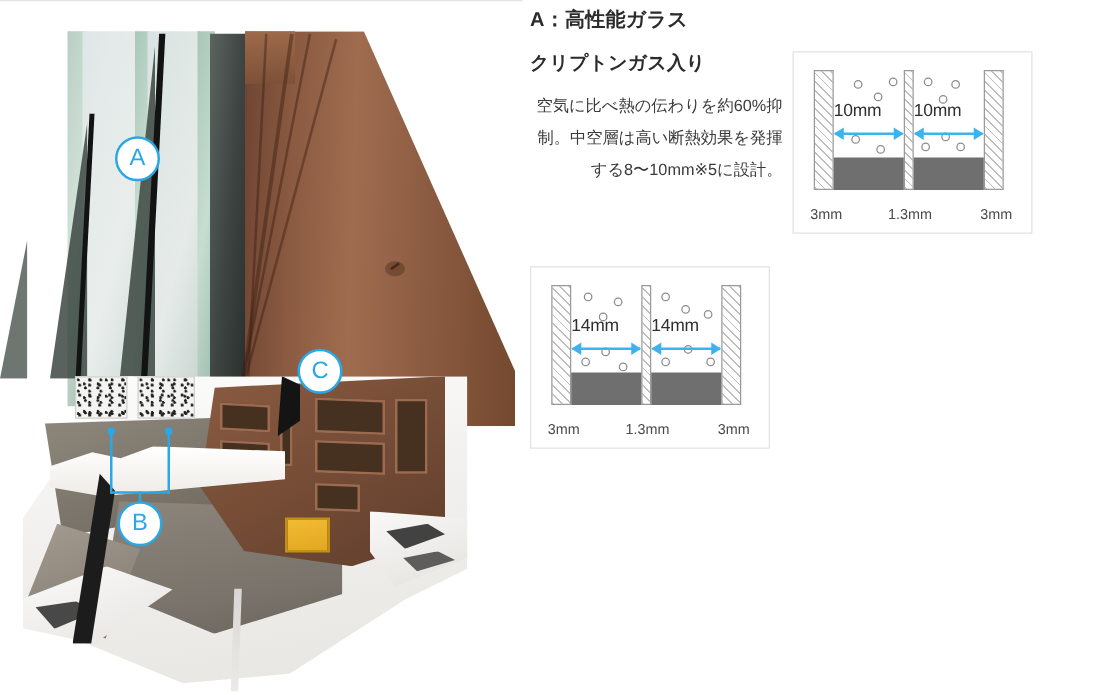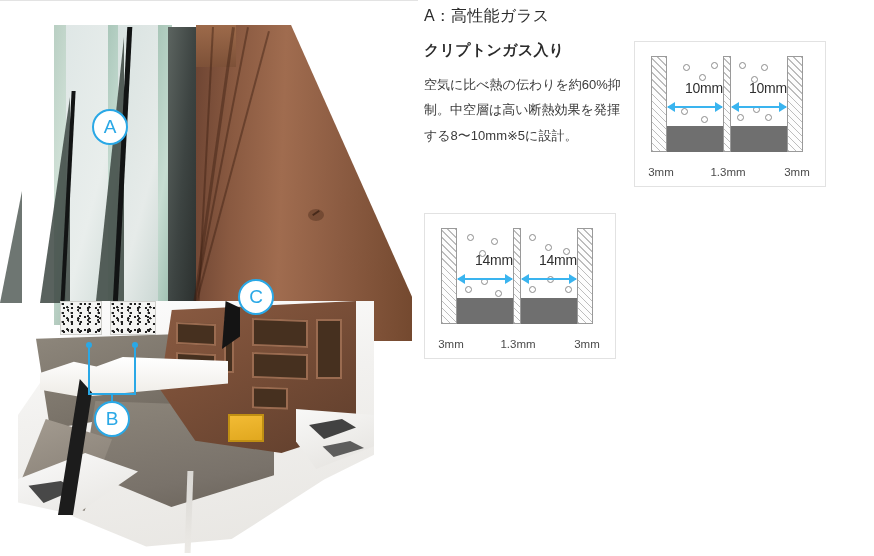--- a/index.html
+++ b/index.html
@@ -310,21 +310,21 @@
   
   .right-pane {
     width: 456px;
     flex: 0 0 456px;
     padding: 4px 22px 0 6px;
     box-sizing: border-box;
   }
 
   .lead-title {
     font-size: 16px;
-    font-weight: normal;
+    font-weight: bold;
     color: #2b2b2b;
     margin: 2px 0 14px 0;
     letter-spacing: .2px;
   }
   .lead-body {
     font-size: 13.5px;
     line-height: 1.95;
     color: #3a3a3a;
     margin: 0 0 26px 0;
     letter-spacing: .1px;
@@ -346,20 +346,21 @@
     font-weight: bold;
     color: #2b2b2b;
     margin: 0 0 12px 0;
     letter-spacing: .3px;
   }
   .gas-desc {
     font-size: 13px;
     line-height: 1.95;
     color: #3a3a3a;
     margin: 0;
+    text-align: right;
   }
 
   
   .diagram {
     position: relative;
     width: 192px;
     height: 146px;
     flex: 0 0 192px;
     border: 1px solid #e2e2e2;
     background: #ffffff;
@@ -408,21 +409,21 @@
     border: 1px solid #8c8c8c;
     border-radius: 50%;
     background: #ffffff;
     box-sizing: border-box;
   }
 
   .dim-label {
     position: absolute;
     top: 38px;
     width: 56px;
-    text-align: right;
+    text-align: left;
     font-size: 14px;
     color: #2f2f2f;
     letter-spacing: -.2px;
   }
   .dim-label.dl-left  { left: 32px; }
   .dim-label.dl-right { left: 96px; }
 
   .dim-arrow {
     position: absolute;
     top: 60px;

